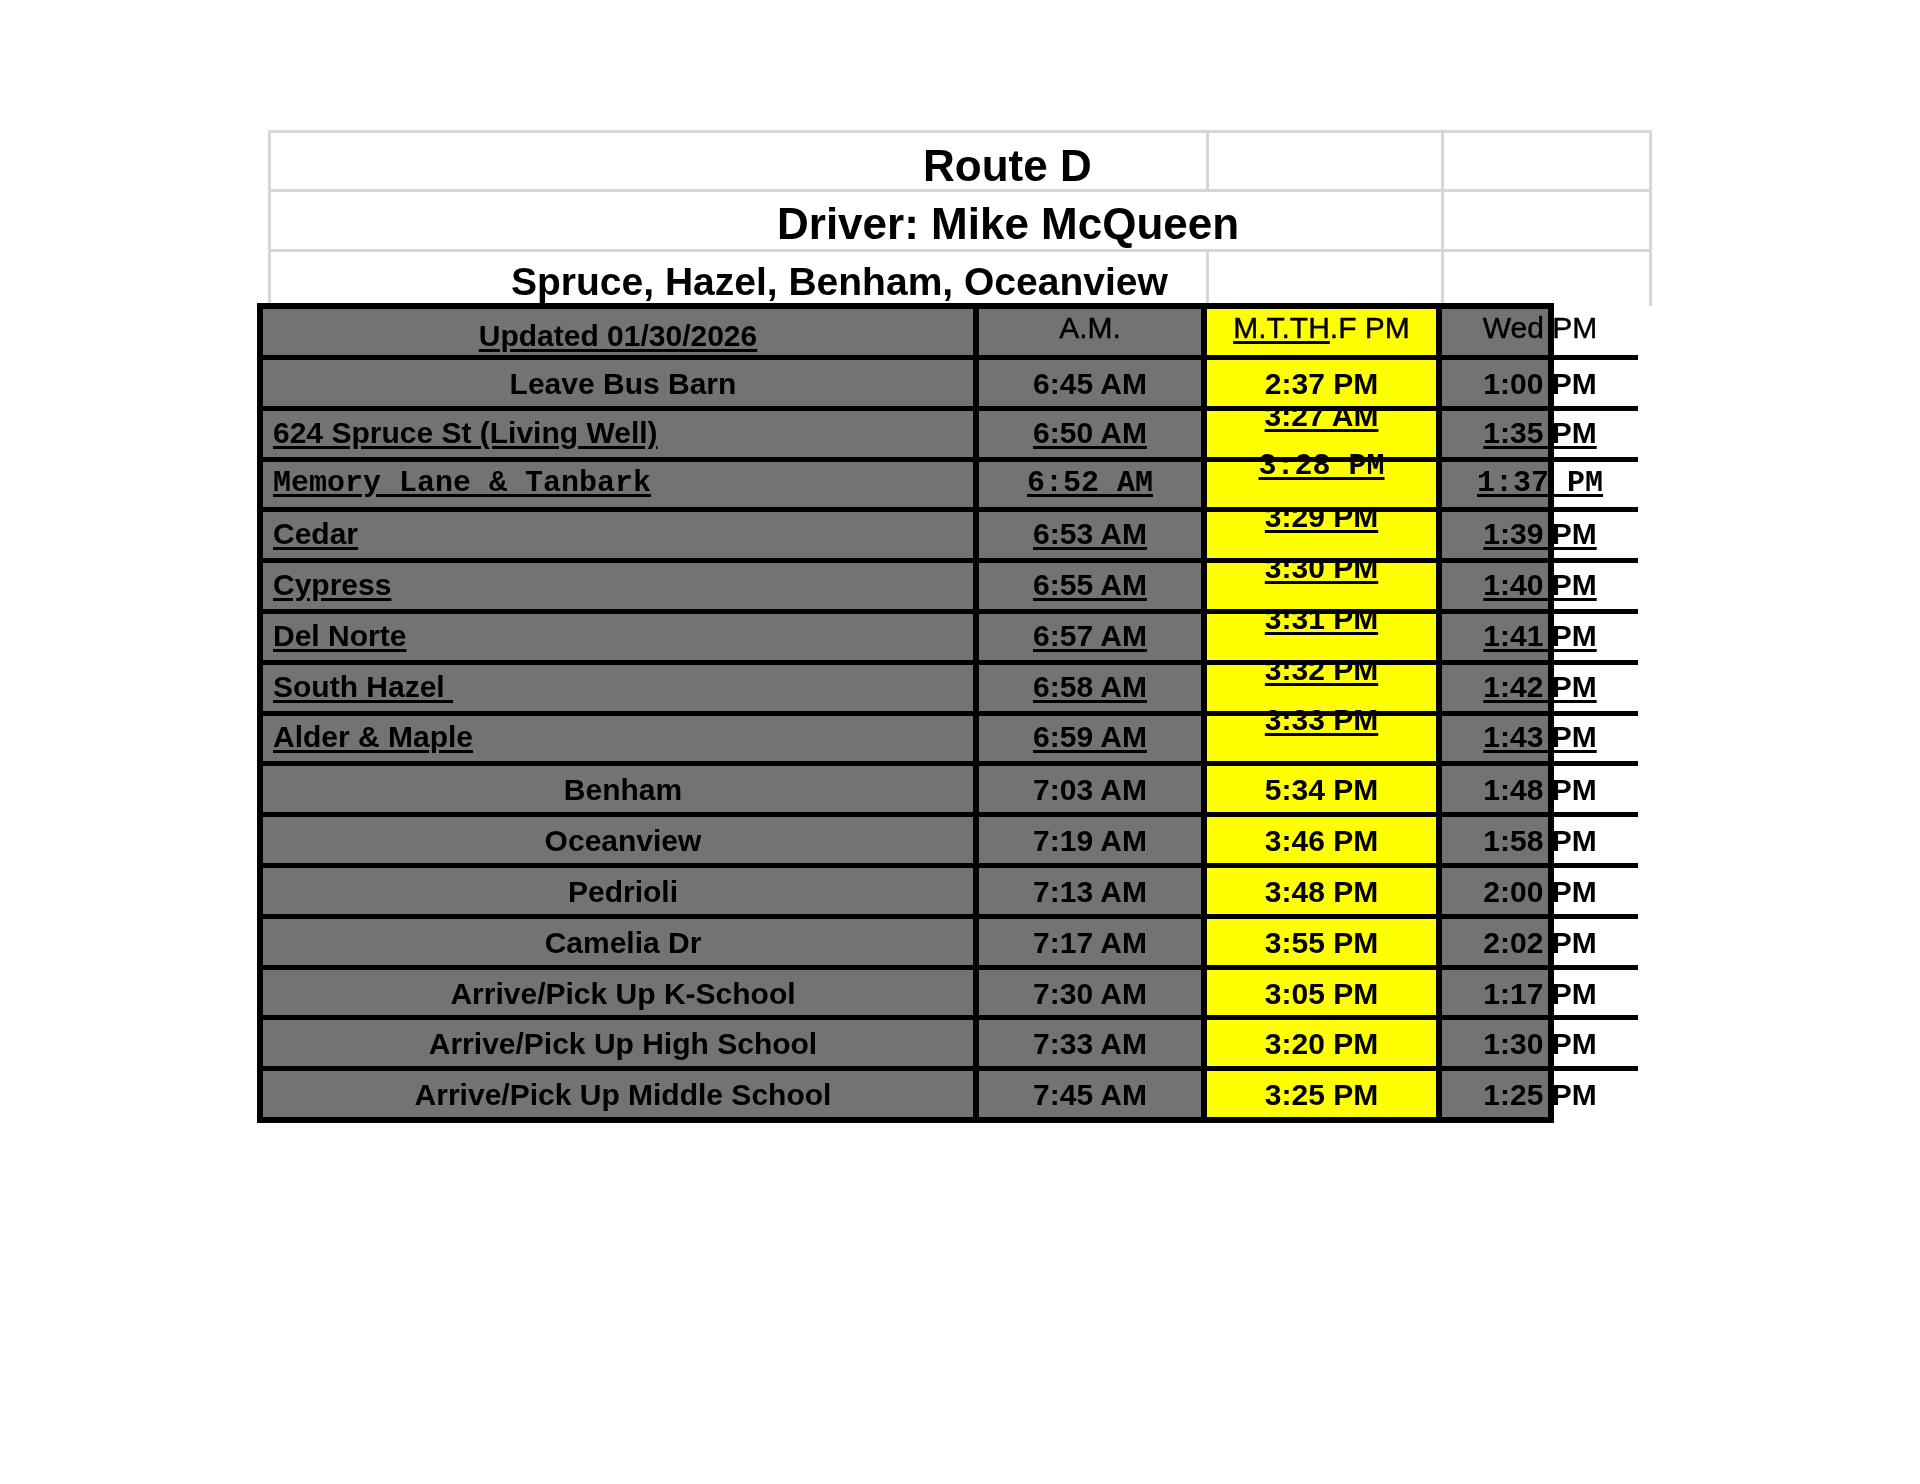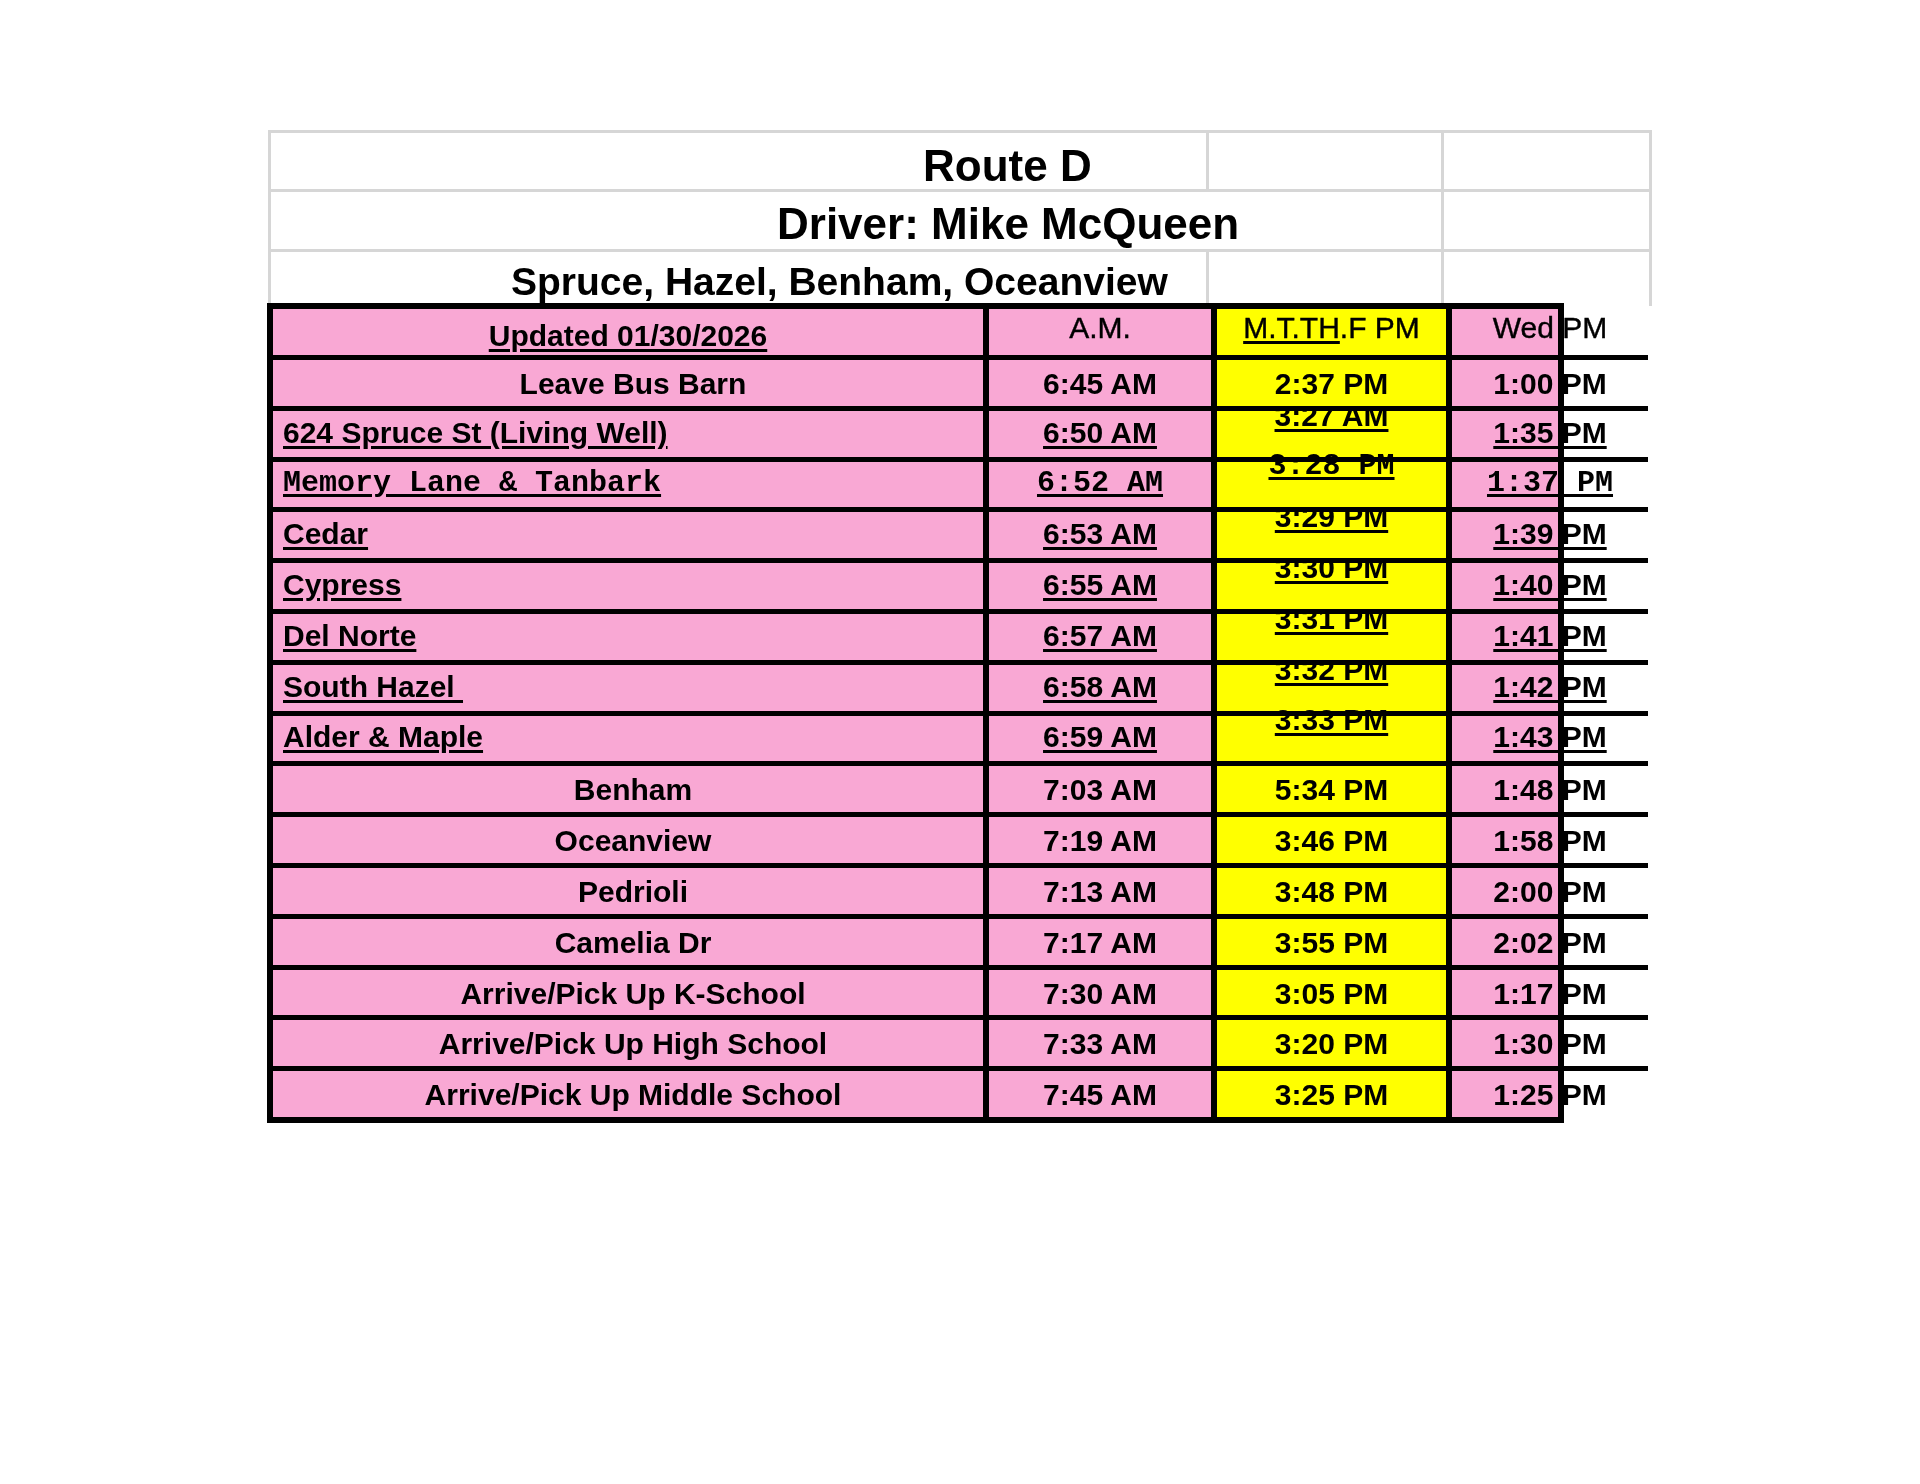--- a/index.html
+++ b/index.html
@@ -9,22 +9,22 @@
   
   .title-grid { position: absolute; left: 268px; top: 130px; width: 1384px; height: 176px; }
   .gline-h { position: absolute; left: 0; height: 3px; background: #d6d6d6; }
   .gline-v { position: absolute; width: 3px; background: #d6d6d6; }
   .title-text { position: absolute; font-weight: bold; white-space: nowrap; line-height: 1; }
   .route-title { font-size: 44px; top: 14px; left: 655px; }
   .driver-title { font-size: 44px; top: 72px; left: 509px; }
   .areas-title { font-size: 39px; top: 132px; left: 243px; }
 
   
-  .sched { position: absolute; left: 267px; top: 303px; width: 1297px; height: 820px;
-           box-sizing: border-box; border: 6px solid #000; background: #f9a8d4; }
+  .sched { position: absolute; left: 257px; top: 303px; width: 1297px; height: 820px;
+           box-sizing: border-box; border: 6px solid #000; background: #737373; }
   .row { position: absolute; left: 0; width: 1375px; }
   .row-line { position: absolute; left: 0; width: 1375px; height: 5px; background: #000; }
   .col-line { position: absolute; top: 0; width: 6px; height: 808px; background: #000; }
   .yellow-col { position: absolute; left: 944px; top: 0; width: 229px; height: 808px; background: #ffff00; }
 
   .cell { position: absolute; top: 0; height: 100%; display: flex; align-items: flex-end;
           box-sizing: border-box; white-space: pre; }
   .c1 { left: 0; width: 710px; padding-left: 10px; padding-bottom: 7px; }
   .c2 { left: 716px; width: 222px; justify-content: center; padding-bottom: 7px; }
   .c3 { left: 944px; width: 229px; justify-content: center; padding-bottom: 24px; }

